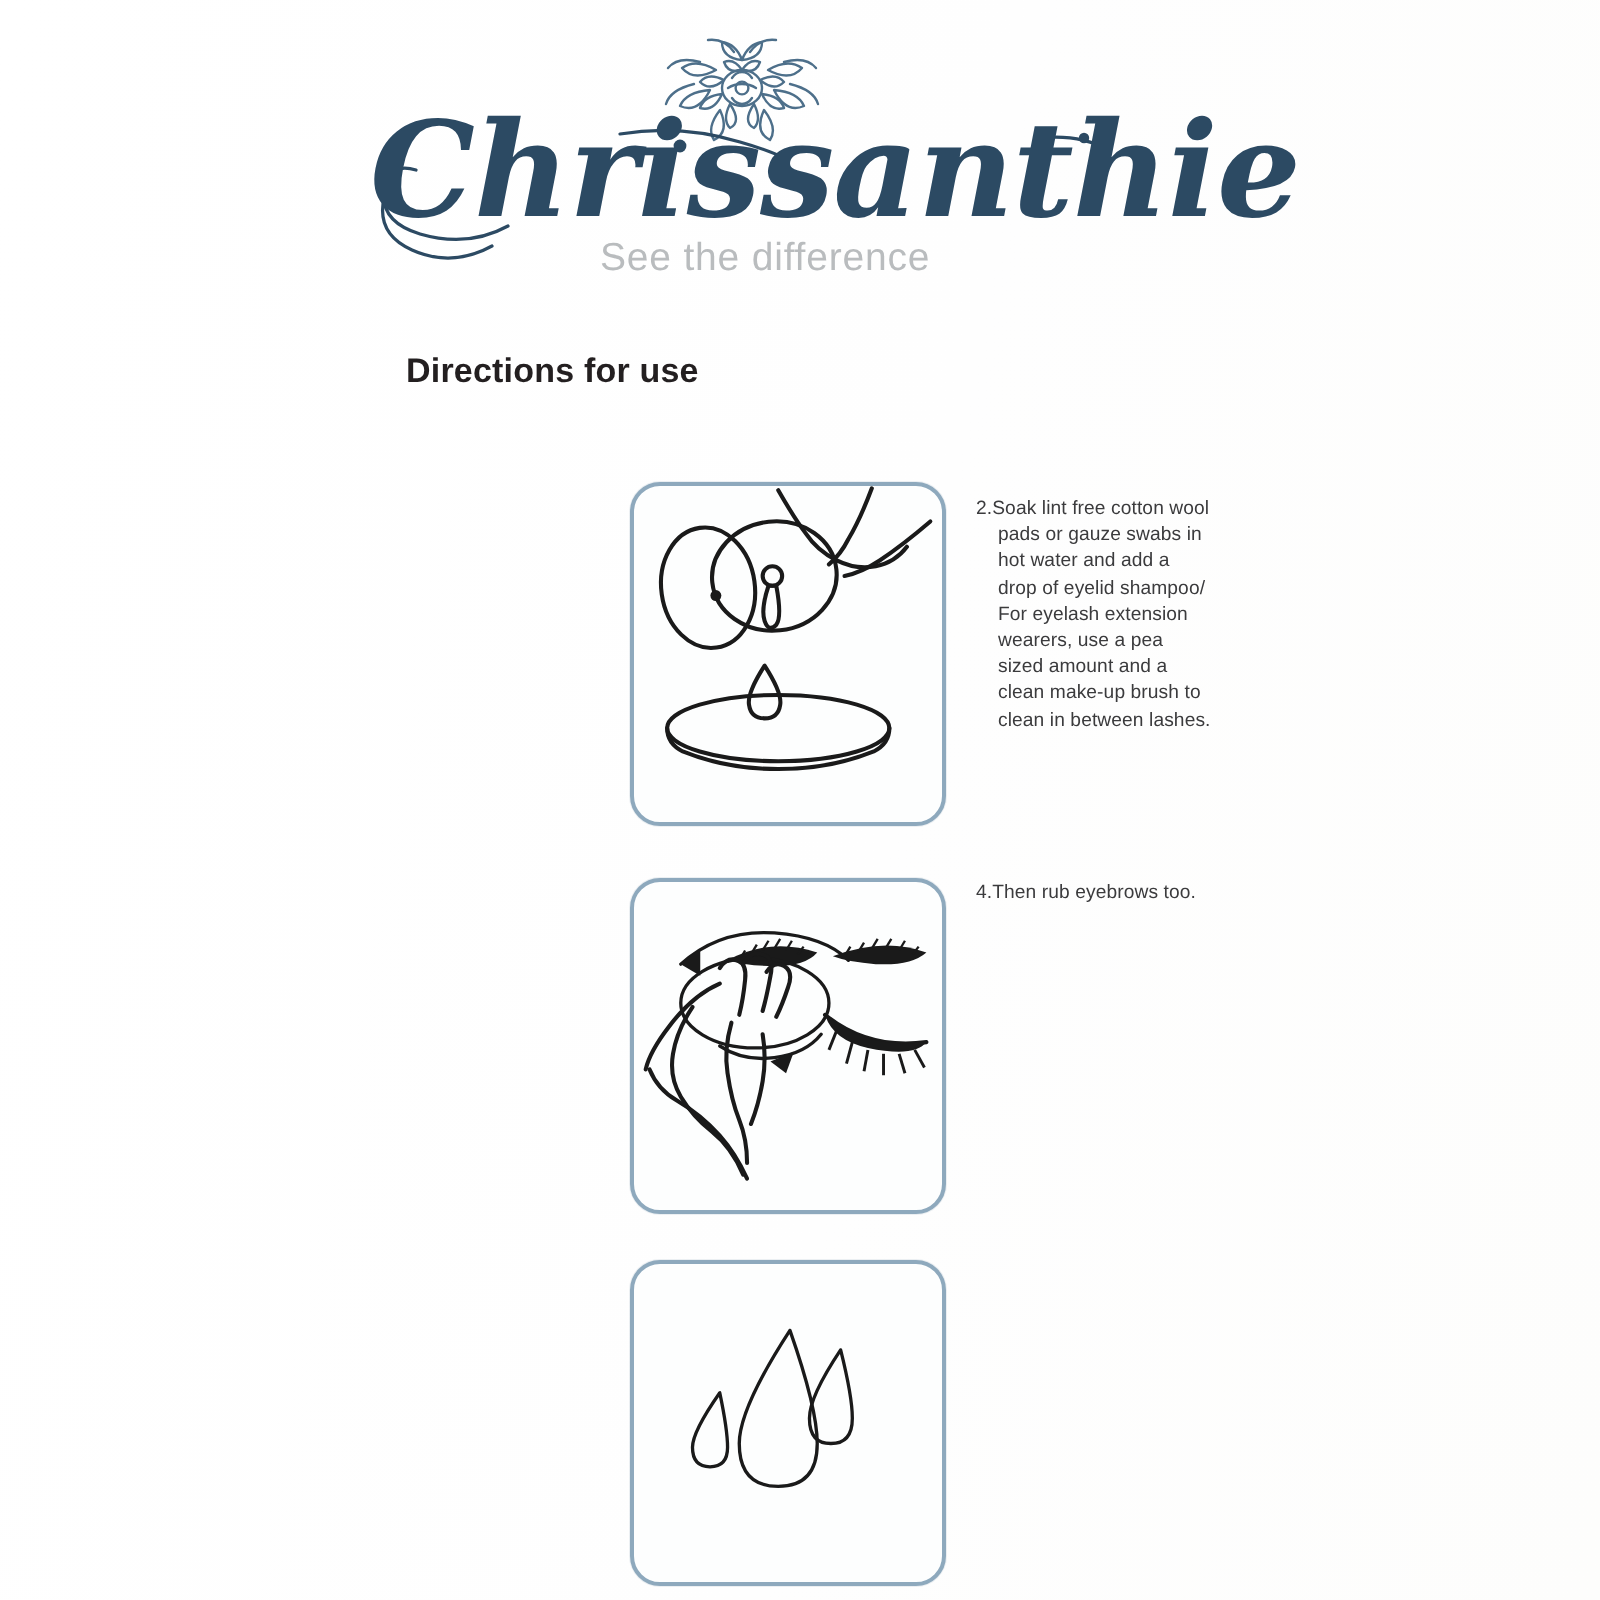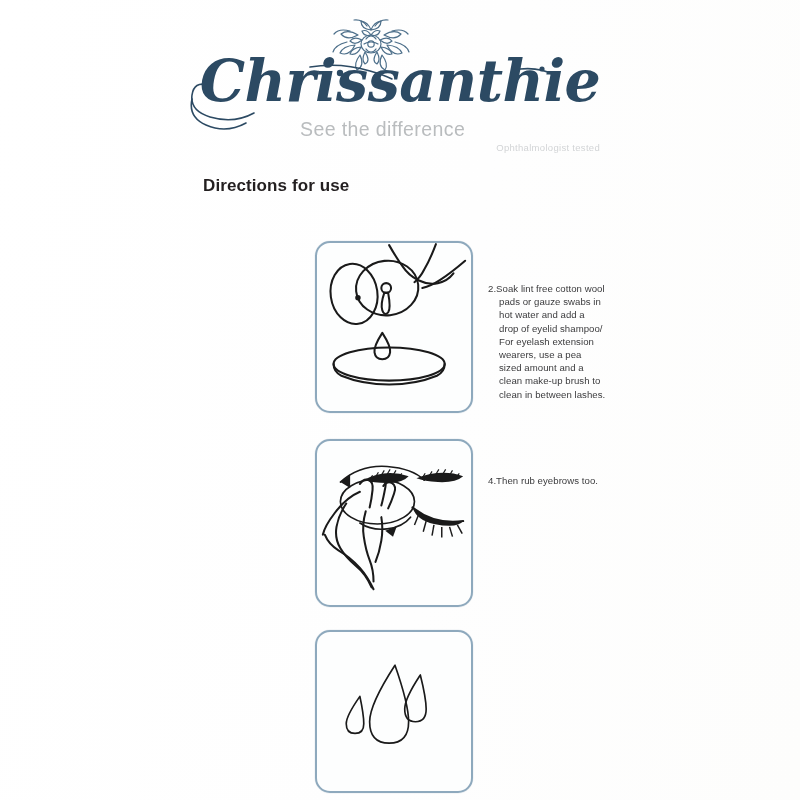--- a/index.html
+++ b/index.html
@@ -36,21 +36,21 @@
     width: 110px; height: 62px;
   }
   #brand-wordmark {
     position: absolute;
     left: 185px; top: 52px;
     width: 430px;
     text-align: center;
     font-family: "DejaVu Serif", serif;
     font-style: italic;
     font-weight: 700;
-    font-size: 57px;
+    font-size: 66px;
     letter-spacing: -0.5px;
     color: #2c4a63;
     line-height: 1;
     white-space: nowrap;
   }
   #brand-swash {
     position: absolute;
     left: 190px; top: 55px;
     width: 400px; height: 80px;
   }
@@ -96,21 +96,20 @@
     letter-spacing: 0.05px;
   }
   .step-num {
     display: inline;
     font-weight: 400;
   }
   .step-line1 {
     display: block;
     padding-left: 11px;
     text-indent: -11px;
-    margin-top: 34px;
   }
 
   .panel {
     position: absolute;
     border: 2px solid #8ea9bd;
     border-radius: 15px;
     background: #fdfefe;
     box-sizing: border-box;
     box-shadow: 0 0 0 0.5px rgba(150,170,190,0.18);
   }
@@ -181,21 +180,20 @@
           <path d="M120 12 q30 -5 60 4 q14 4 22 8"></path>
           <circle cx="150" cy="18" r="3.2" fill="#2c4a63" stroke="none"></circle>
           <path d="M330 14 q20 -2 34 6"></path>
           <circle cx="352" cy="14" r="2.6" fill="#2c4a63" stroke="none"></circle>
         </g>
       </svg>
     </div>
 
     <div id="brand-wordmark">Chrissanthie</div>
     <div id="tagline">See the difference</div>
-    <div id="subtagline">Ophthalmologist tested</div>
   </div>
 
   <div id="directions-heading">Directions for use</div>
 
 
   <div class="panel" id="panel1">
     <svg viewBox="0 0 158 172" xmlns="http://www.w3.org/2000/svg">
 
       <path class="ink" d="M74 2 q8 14 14 22 q6 9 16 14 q10 5 20 3 q10 -2 16 -10"></path>
       <path class="ink" d="M122 1 q-6 16 -12 26 q-4 8 -10 13"></path>

